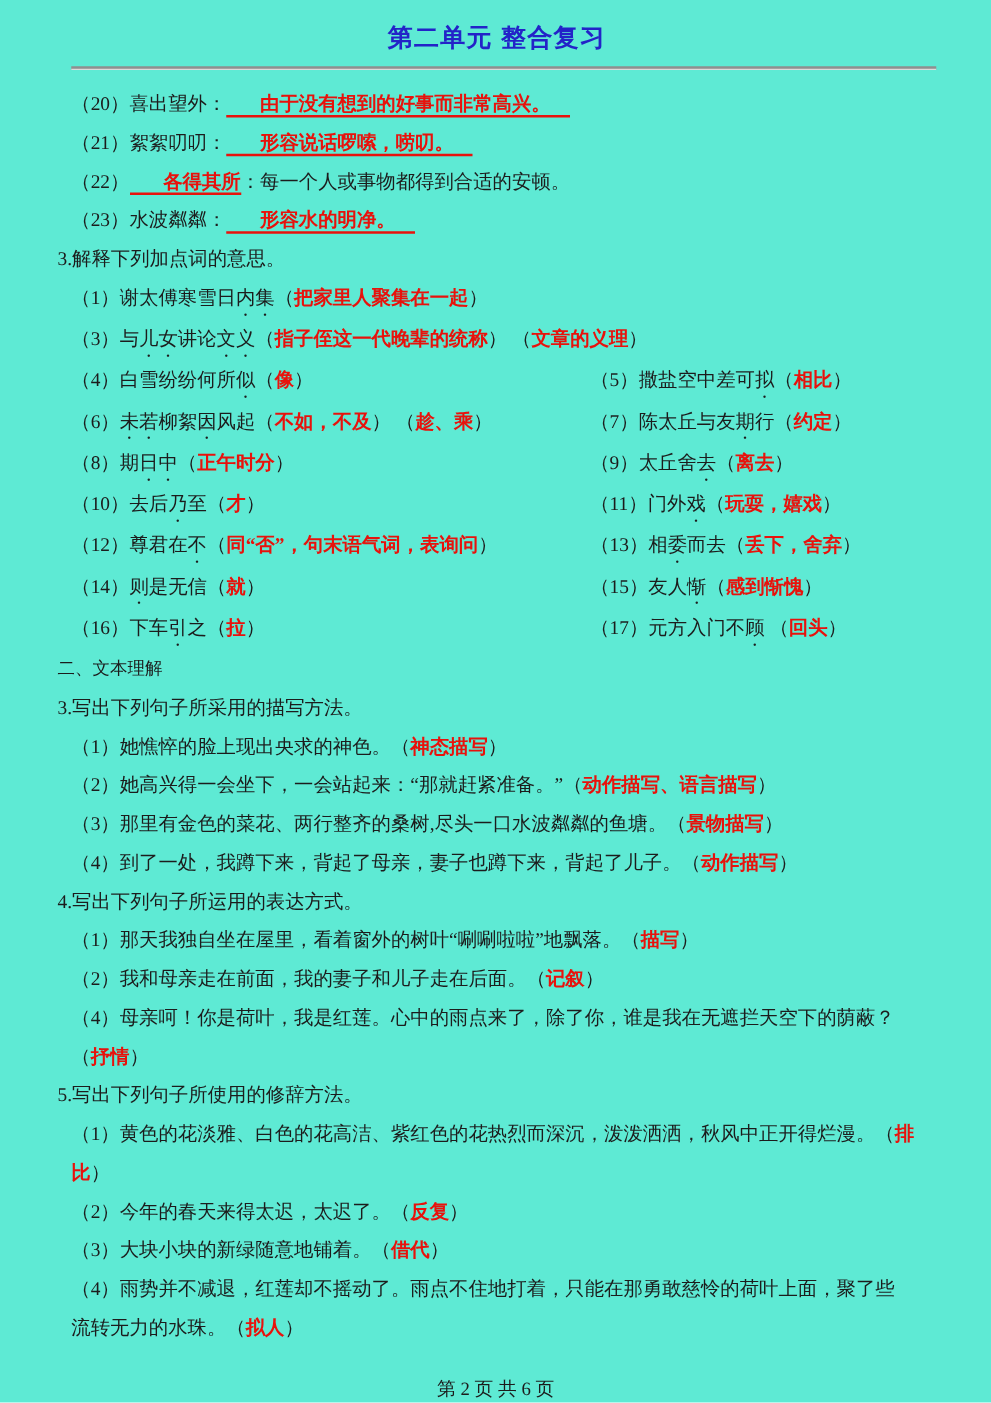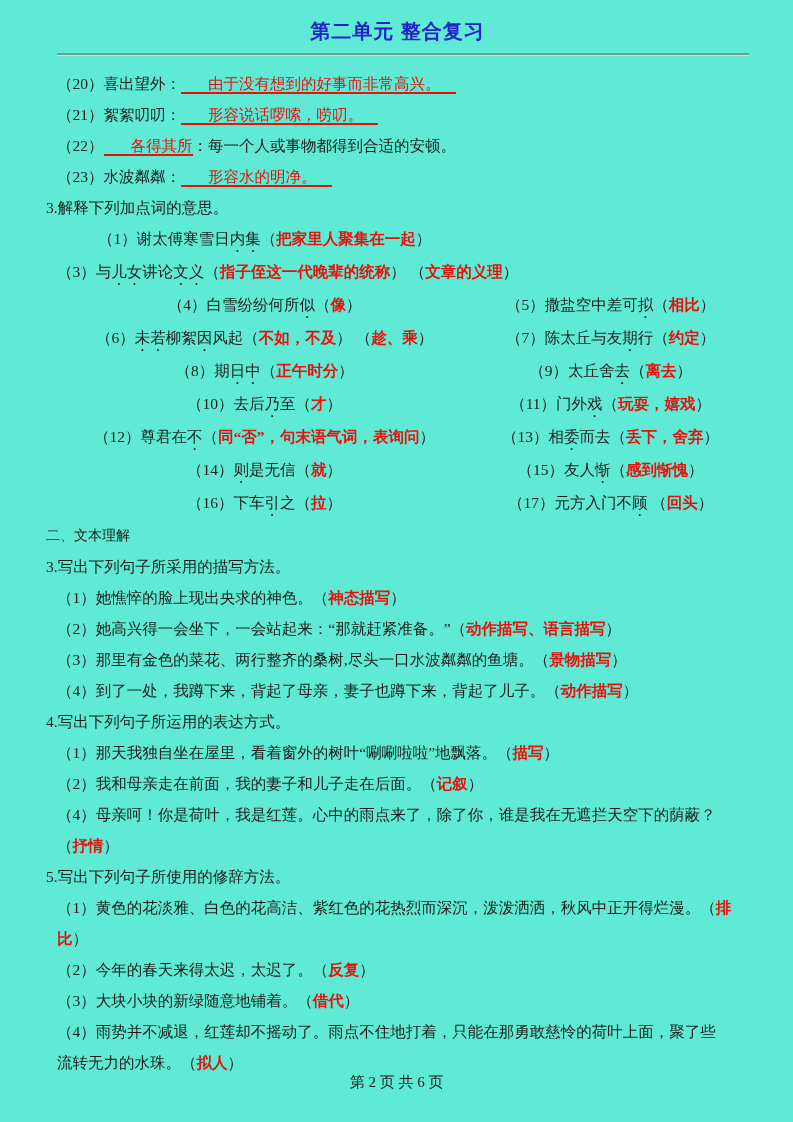--- a/index.html
+++ b/index.html
@@ -24,33 +24,33 @@
   }
   .rule{
     height:2px;background:var(--rule);border:none;
     border-bottom:1px solid #dcdcdc;
     margin:7px 0 12px 11px;
   }
   .line{line-height:31px;}
   .item{margin-left:11px;}
   .sec{margin-left:0;}
   .bold{font-weight:normal;font-size:14px;}
-  .row{display:flex;margin-left:11px;white-space:nowrap;text-align:center;}
+  .row{display:flex;margin-left:11px;white-space:nowrap;}
   .lcell{width:60%;flex:none;}
   .rcell{flex:1;}
   .seg{}
   .r{color:var(--red);font-weight:bold;}
-  .ru{color:var(--red);font-weight:normal;border-bottom:2px solid var(--red);padding-left:27px;}
+  .ru{color:var(--red);font-weight:bold;border-bottom:2px solid var(--red);padding-left:27px;}
   .ext{padding-right:15px;}
   .em{
     -webkit-text-emphasis:filled dot;text-emphasis:filled dot;
     -webkit-text-emphasis-position:under right;text-emphasis-position:under right;
   }
   .footer{
-    position:absolute;left:0;right:0;bottom:30px;
+    position:absolute;left:0;right:0;bottom:1px;
     text-align:center;font-size:15px;color:var(--ink);
   }
 </style>
 </head>
 <body>
 
 <div class="page">
   <div class="title">第二单元 整合复习</div>
   <div class="rule"></div>
   <div>

